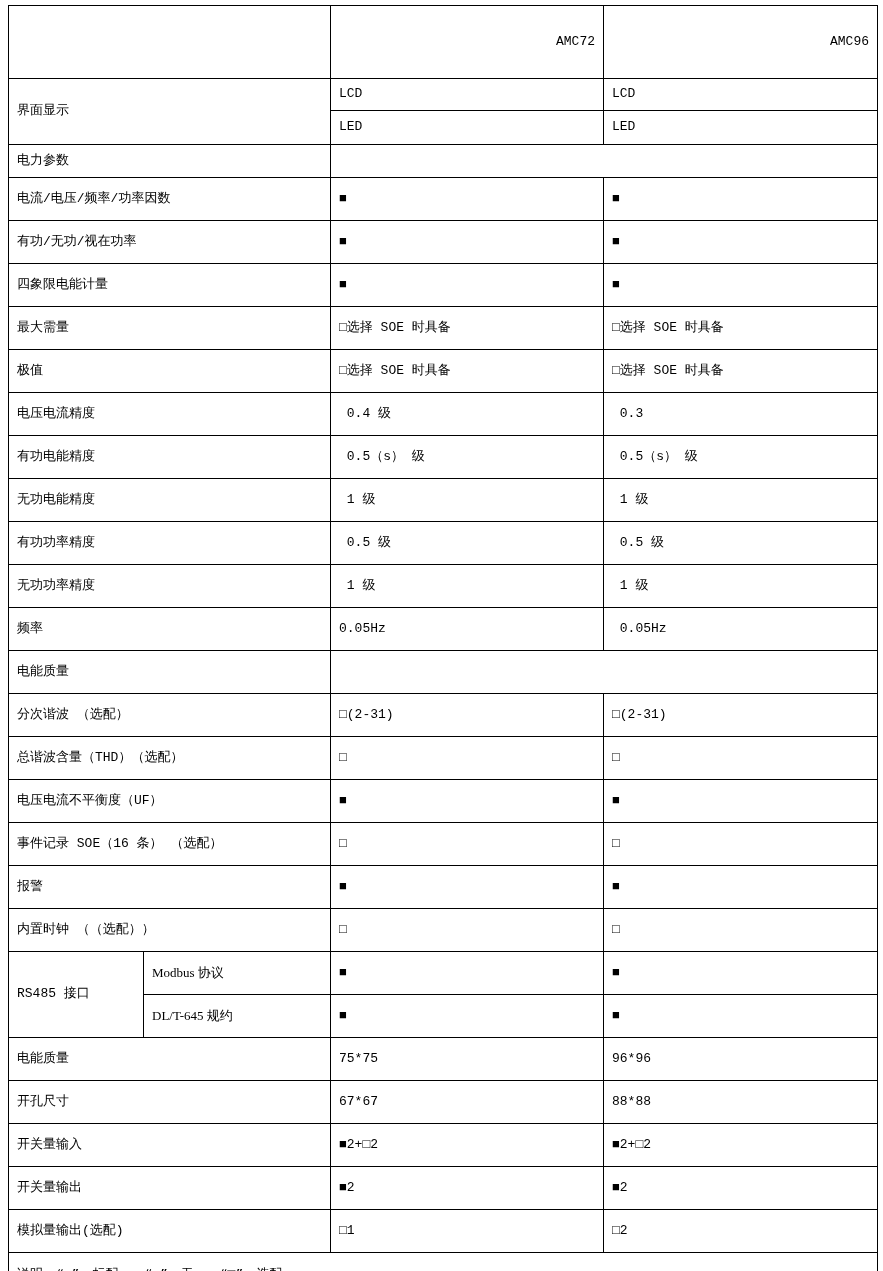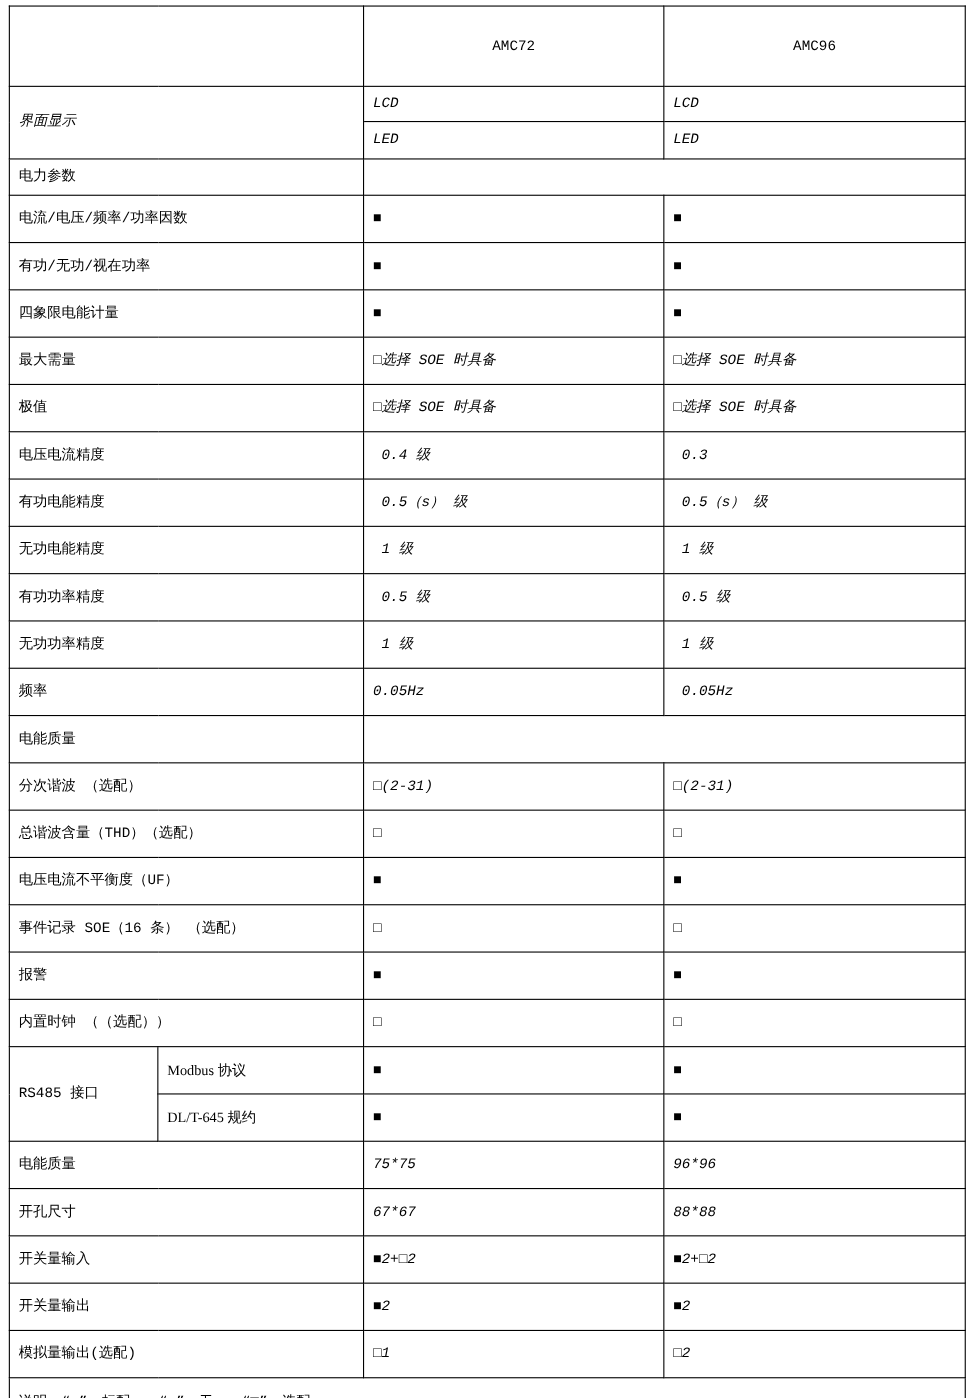--- a/index.html
+++ b/index.html
@@ -13,30 +13,30 @@
   }
   table.spec td{
     border:1px solid #000;
     padding:0 8px;
     vertical-align:middle;
     white-space:pre-wrap;
     overflow:hidden;
     line-height:1.25;
   }
   td.hdr{text-align:center;}
-  tr.h-hdr td{height:72px;}
+  tr.h-hdr td{height:72px;text-align:right;}
   tr.h-sub1 td{height:31px;}
   tr.h-sub2 td{height:33px;}
   tr.h-sec td{height:32px;margin-top:39px;}
   tr.h-std td{height:42px;}
   tr.h-foot td{height:45px;}
   td.label{padding-left:9px;}
-  td.label-indent{padding-left:26px;font-style:italic;}
+  td.label-indent{padding-left:26px;}
   td.sub-label{padding-left:12px;font-family:Liberation Serif, serif;}
-  td.value{padding-left:8px;font-style:italic;}
+  td.value{padding-left:8px;}
 </style>
 </head>
 <body>
 
 <table class="spec">
   <colgroup>
     <col style="width:135px">
     <col style="width:187px">
     <col style="width:273px">
     <col style="width:274px">

